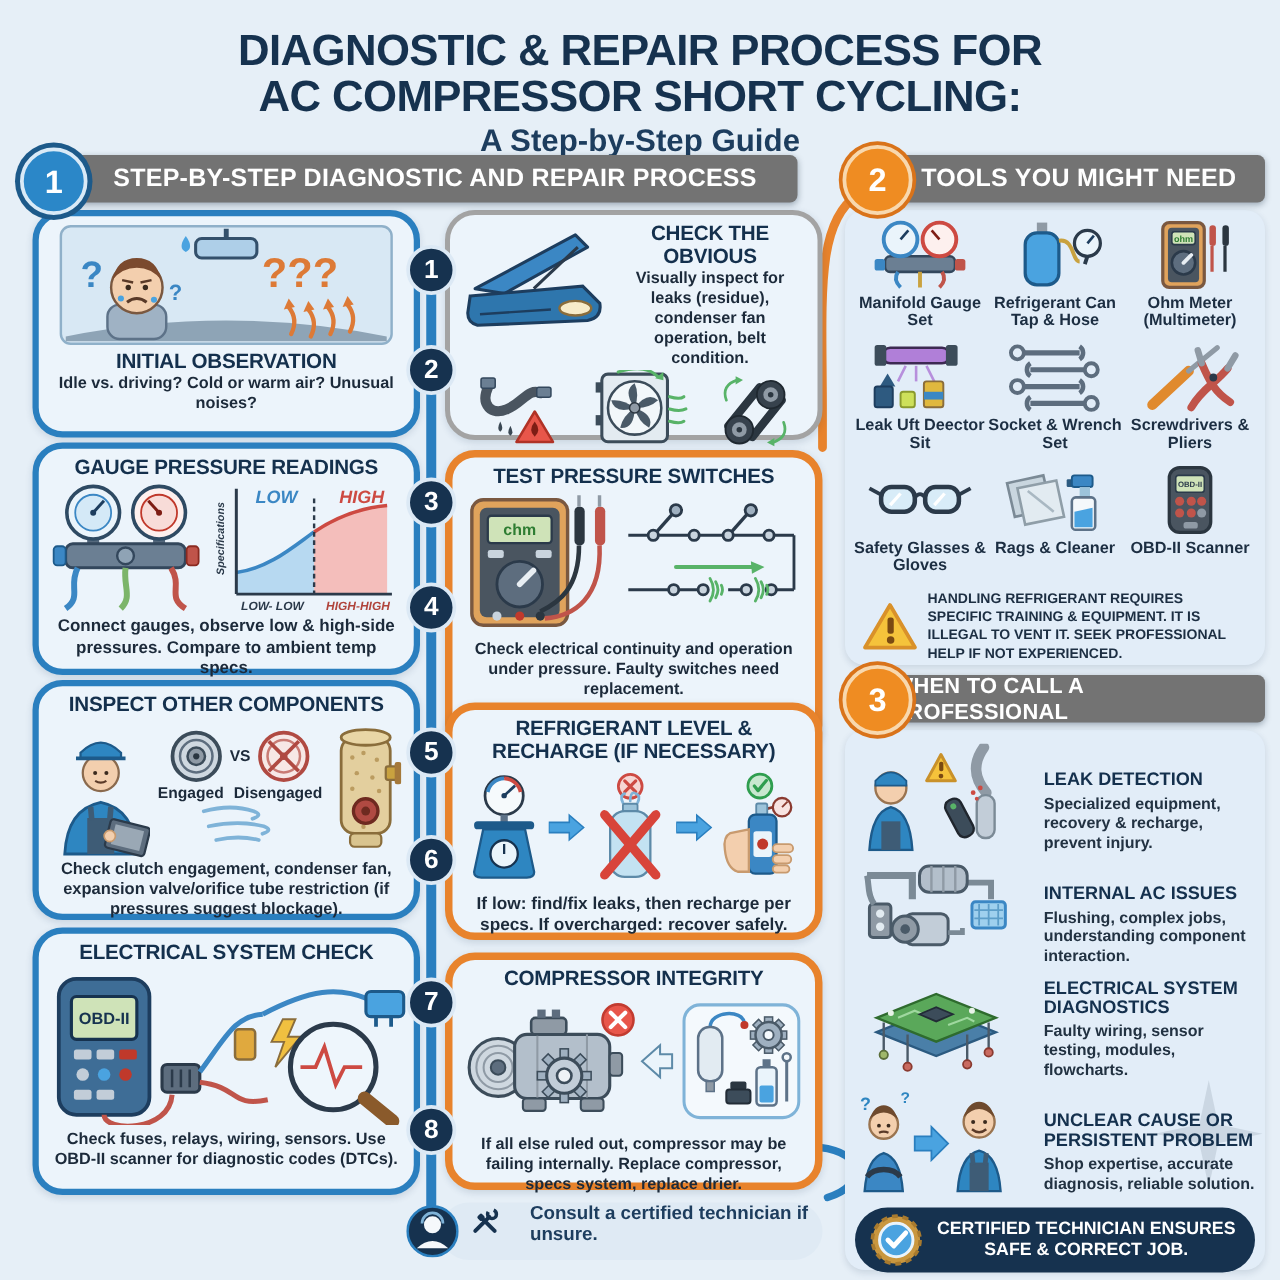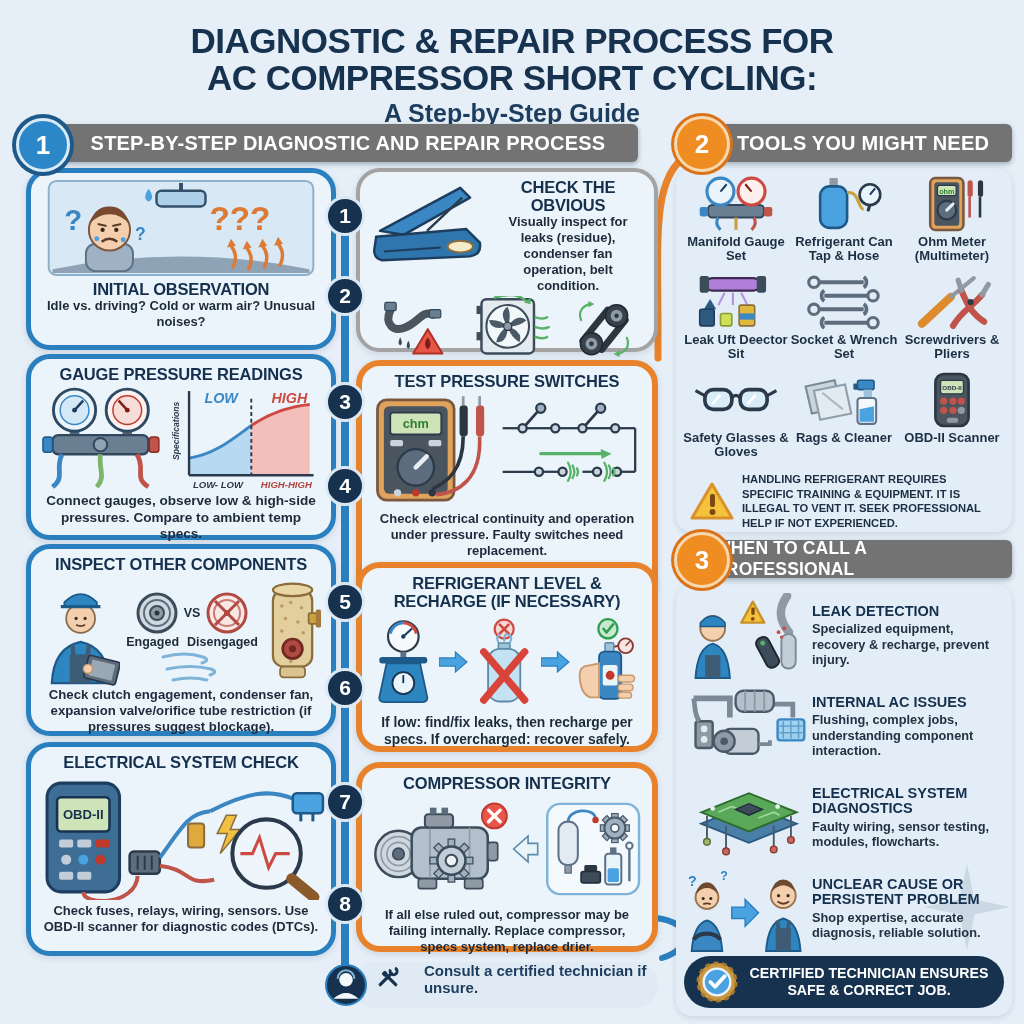--- a/index.html
+++ b/index.html
@@ -48,26 +48,26 @@
   .panel{position:absolute;left:676px;width:336px;background:#e2edf8;border-radius:16px;
        box-shadow:0 2px 6px rgba(30,60,90,.14);box-sizing:border-box;z-index:2;}
   #tools-panel{top:168px;height:364px;padding:8px 6px 4px;}
   .tools-grid{display:grid;grid-template-columns:repeat(3,1fr);grid-auto-rows:98px;}
   .tool{display:flex;flex-direction:column;align-items:center;justify-content:flex-start;}
   .tool-label{font-size:13px;font-weight:700;color:#1c2e42;text-align:center;line-height:1.08;margin-top:3px;}
   .warning-row{display:flex;align-items:center;gap:8px;padding:2px 8px 0;}
   .warning-text{font-size:11.2px;font-weight:700;color:#1c2e42;line-height:1.3;}
 
   #pro-panel{top:584px;height:432px;padding:6px 8px;}
-  .pro-item{display:flex;align-items:center;gap:0;height:91px;position:relative;z-index:1;}
+  .pro-item{display:flex;align-items:flex-end;gap:23px;height:91px;position:relative;z-index:1;}
   .pro-illo{width:128px;flex:none;display:flex;justify-content:center;}
   .pro-title{font-weight:800;font-size:14.5px;color:#14304d;line-height:1.08;}
   .pro-body{font-size:12.8px;font-weight:600;color:#223242;line-height:1.2;margin-top:2px;}
   .pro-footer{height:52px;background:#16324f;border-radius:26px;display:flex;align-items:center;gap:8px;
-       padding:0 12px;margin-top:2px;position:relative;z-index:1;}
+       padding:0 12px;margin-top:12px;position:relative;z-index:1;}
   .pro-footer-text{color:#fff;font-weight:800;font-size:14.2px;text-align:center;flex:1;line-height:1.2;}
   #watermark-star{position:absolute;right:2px;bottom:66px;opacity:.5;z-index:0;}
 
   #connectors{position:absolute;left:0;top:0;z-index:1;pointer-events:none;}
 </style>
 </head>
 <body>
 
 <div id="canvas">
 
@@ -157,21 +157,21 @@
         <text x="26" y="109" font-size="10" font-weight="bold" fill="#2b3a4a">LOW- LOW</text>
         <text x="97" y="109" font-size="10" font-weight="bold" fill="#b0443c">HIGH-HIGH</text>
         <text x="12" y="80" font-size="9" font-weight="bold" fill="#2b3a4a" transform="rotate(-90 12 80)">Specifications</text>
       </svg>
     </div>
     <div class="box-text" style="font-size:13.6px;margin-top:2px;">Connect gauges, observe low &amp; high-side pressures. Compare to ambient temp specs.</div>
   </div>
 
   <div class="box blue" style="left:26px;top:544px;width:310px;height:192px;">
     <div class="box-title">INSPECT OTHER COMPONENTS</div>
-    <div class="row" style="gap:6px;margin-top:2px;align-items:flex-end;">
+    <div class="row" style="gap:6px;margin-top:2px;align-items:center;">
       <svg width="86" height="112" viewBox="0 0 88 116">
         <path d="M12 116 Q14 76 44 70 Q74 76 76 116 Z" fill="#2e86c1" stroke="#1d5a8a" stroke-width="2.5"></path>
         <rect x="32" y="84" width="24" height="32" fill="#3e5c76"></rect>
         <line x1="35" y1="74" x2="36" y2="86" stroke="#3e5c76" stroke-width="5"></line>
         <line x1="53" y1="74" x2="52" y2="86" stroke="#3e5c76" stroke-width="5"></line>
         <circle cx="44" cy="44" r="16" fill="#f3cfae" stroke="#8a6a4e" stroke-width="2"></circle>
         <path d="M26 26 Q44 8 62 26 L62 31 L26 31 Z" fill="#2e86c1" stroke="#1d5a8a" stroke-width="2"></path>
         <path d="M22 31 H66" stroke="#1d5a8a" stroke-width="3.5"></path>
         <circle cx="39" cy="44" r="1.8" fill="#3a2a1e"></circle>
           <circle cx="49" cy="44" r="1.8" fill="#3a2a1e"></circle>

